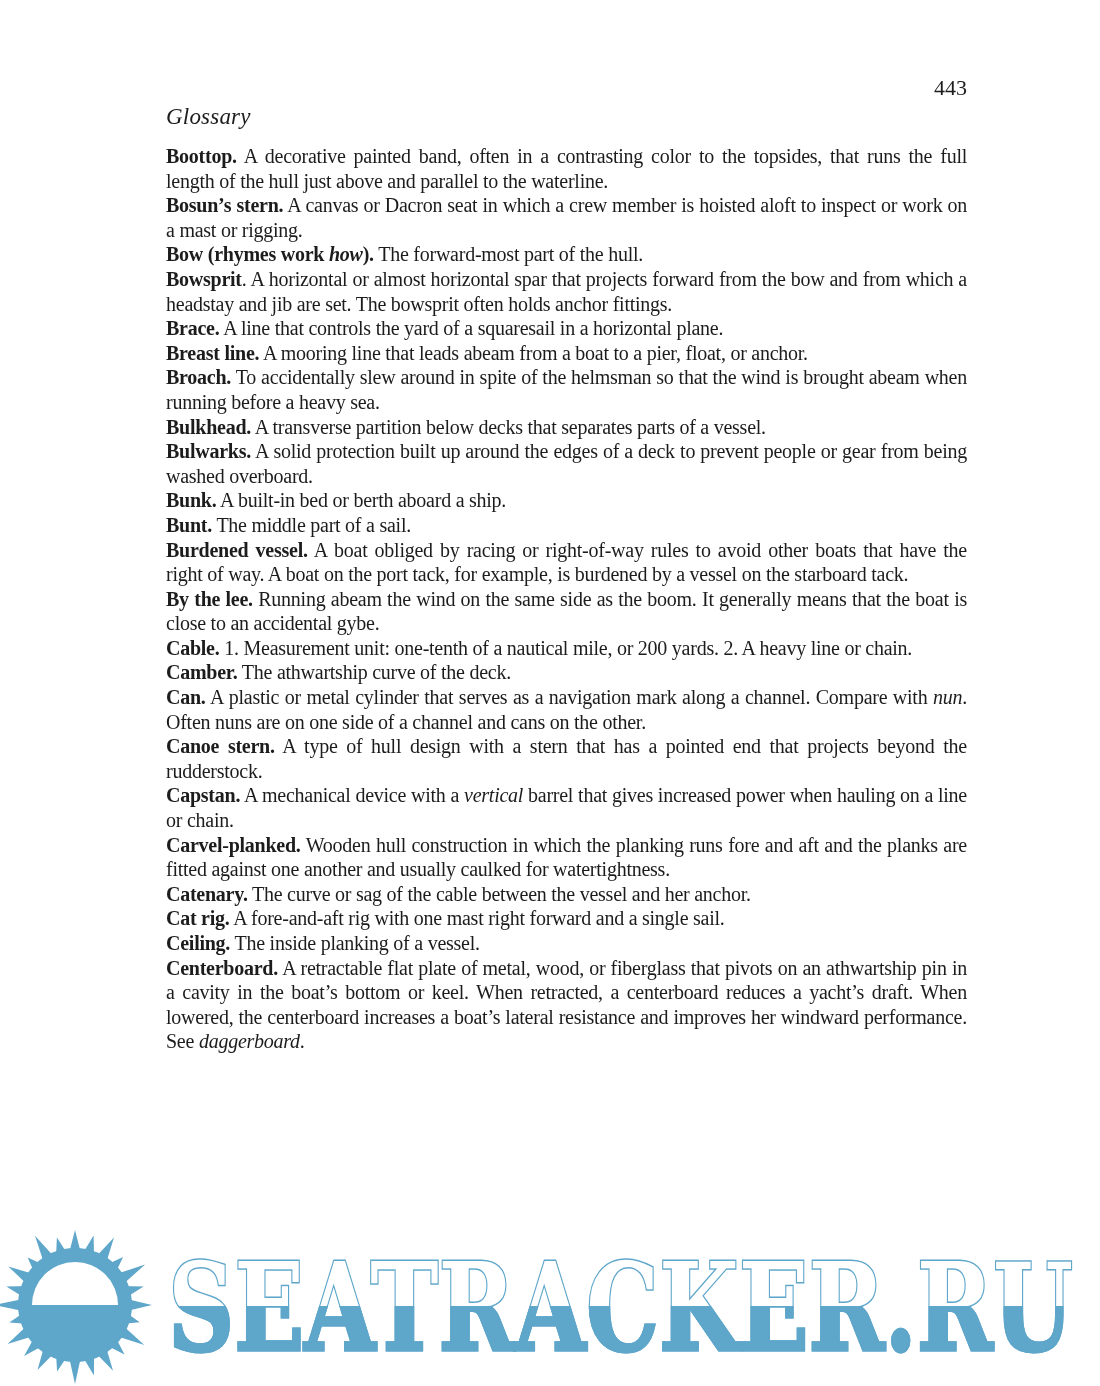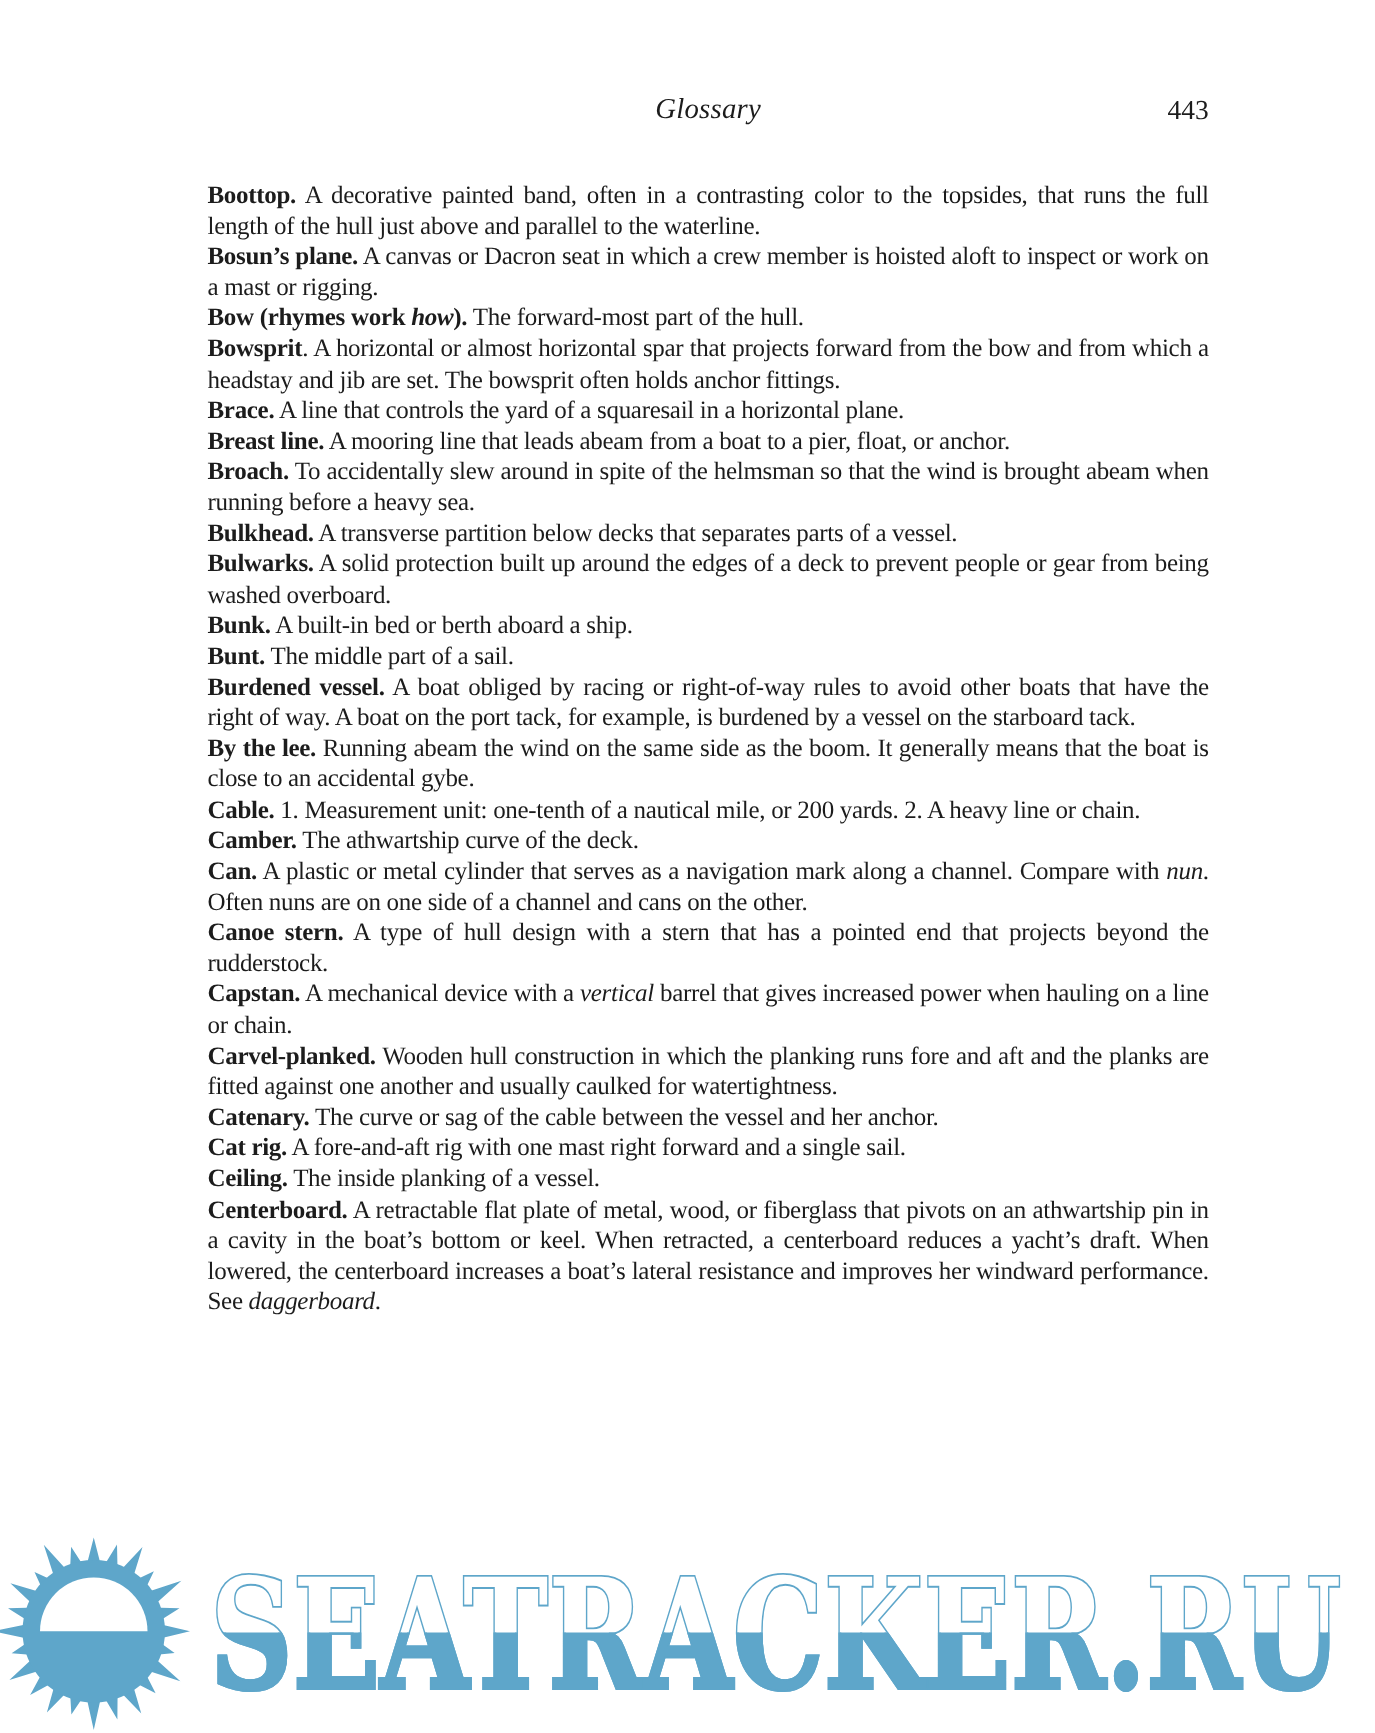--- a/index.html
+++ b/index.html
@@ -11,24 +11,24 @@
     color:#1c1c1c;
     overflow:hidden;
   }
   .page-header {
     position:absolute;
     top:74px; left:166px; width:801px;
     height:30px;
   }
   .page-header .title {
     display:block;
-    text-align:center;
     font-style:italic;
     font-size:23px;
     letter-spacing:0.2px;
+    margin-top:30px;
   }
   .page-header .pageno {
     position:absolute;
     right:0; top:1px;
     font-size:22px;
   }
   .entries {
     position:absolute;
     top:144px; left:166px; width:801px;
     font-size:20px;
@@ -65,21 +65,21 @@
 </head>
 <body>
 
 <div class="page-header">
   <span class="title">Glossary</span>
   <span class="pageno">443</span>
 </div>
 
 <div class="entries">
     <p class="entry"><span class="seg-b">Boottop.</span><span> A decorative painted band, often in a contrasting color to the topsides, that runs the full length of the hull just above and parallel to the waterline.</span></p>
-    <p class="entry"><span class="seg-b">Bosun’s plane.</span><span> A canvas or Dacron seat in which a crew member is hoisted aloft to inspect or work on a mast or rigging.</span></p>
+    <p class="entry"><span class="seg-b">Bosun’s stern.</span><span> A canvas or Dacron seat in which a crew member is hoisted aloft to inspect or work on a mast or rigging.</span></p>
     <p class="entry"><span class="seg-b">Bow (rhymes work </span><span class="seg-b seg-i">how</span><span class="seg-b">).</span><span> The forward-most part of the hull.</span></p>
     <p class="entry"><span class="seg-b">Bowsprit</span><span>. A horizontal or almost horizontal spar that projects forward from the bow and from which a headstay and jib are set. The bowsprit often holds anchor fittings.</span></p>
     <p class="entry"><span class="seg-b">Brace.</span><span> A line that controls the yard of a squaresail in a horizontal plane.</span></p>
     <p class="entry"><span class="seg-b">Breast line.</span><span> A mooring line that leads abeam from a boat to a pier, float, or anchor.</span></p>
     <p class="entry"><span class="seg-b">Broach.</span><span> To accidentally slew around in spite of the helmsman so that the wind is brought abeam when running before a heavy sea.</span></p>
     <p class="entry"><span class="seg-b">Bulkhead.</span><span> A transverse partition below decks that separates parts of a vessel.</span></p>
     <p class="entry"><span class="seg-b">Bulwarks.</span><span> A solid protection built up around the edges of a deck to prevent people or gear from being washed overboard.</span></p>
     <p class="entry"><span class="seg-b">Bunk.</span><span> A built-in bed or berth aboard a ship.</span></p>
     <p class="entry"><span class="seg-b">Bunt.</span><span> The middle part of a sail.</span></p>
     <p class="entry"><span class="seg-b">Burdened vessel.</span><span> A boat obliged by racing or right-of-way rules to avoid other boats that have the right of way. A boat on the port tack, for example, is burdened by a vessel on the starboard tack.</span></p>

